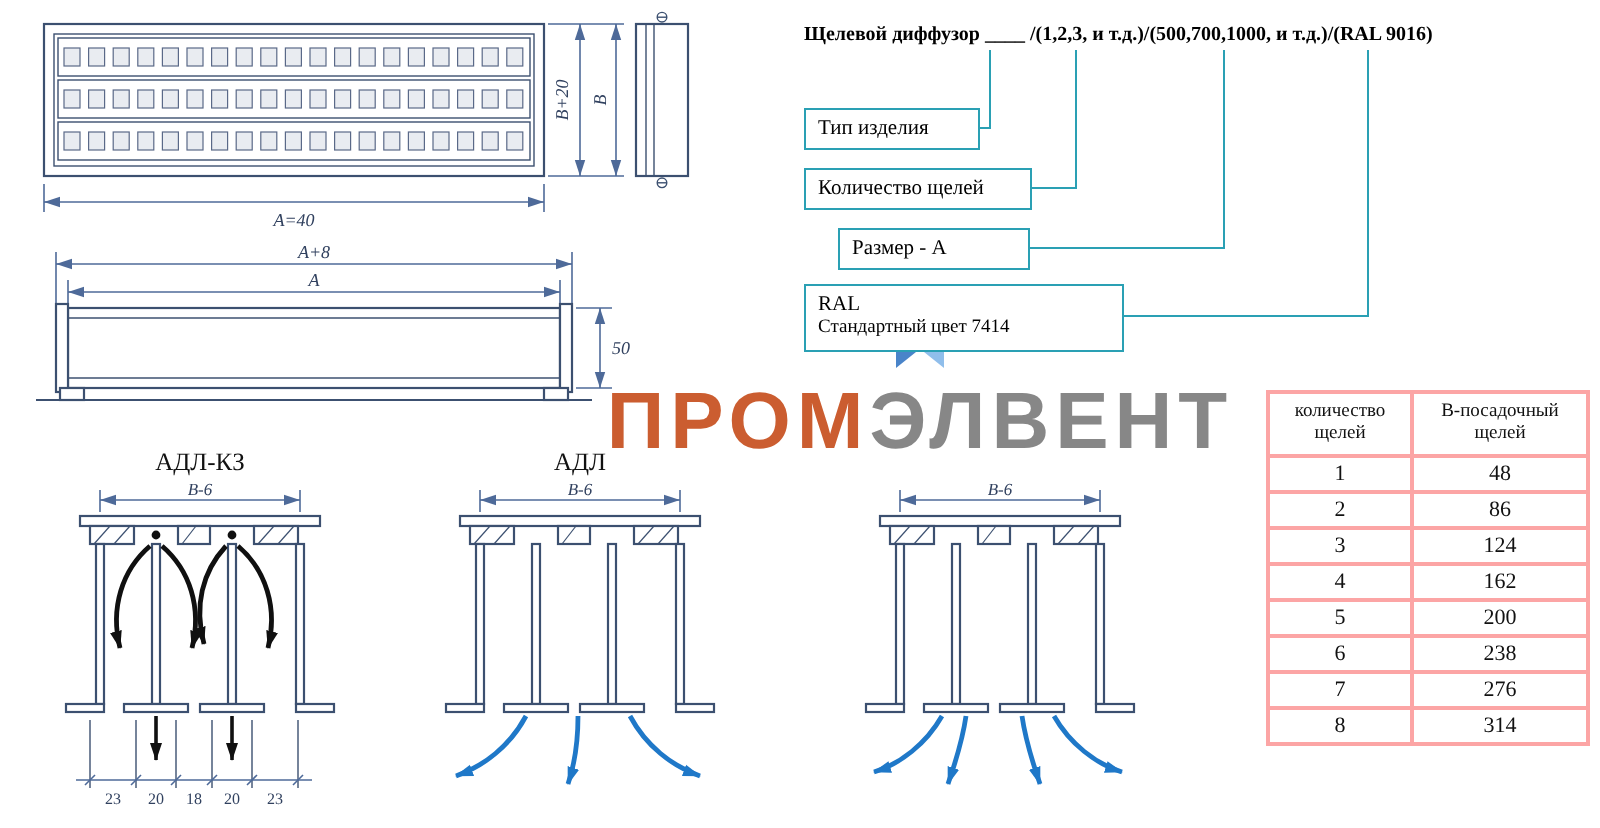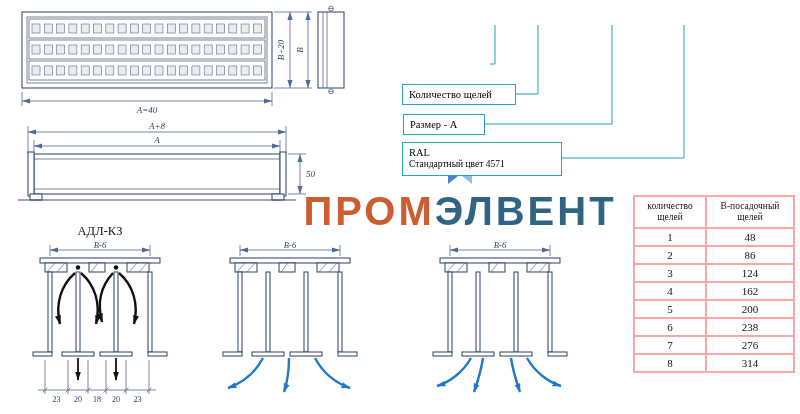--- a/index.html
+++ b/index.html
@@ -40,21 +40,21 @@
   .spec-table td { font-size: 11px; height: 18px; }
   .col-slots { width: 72px; }
   .col-size  { width: 88px; }
 
   .watermark { position: absolute; left: 278px; top: 156px; width: 364px; text-align: center;
                z-index: 0; opacity: 0.85; pointer-events: none;
                font-family: "Liberation Sans", sans-serif; }
   .wm-logo { display: block; margin: 0 auto 2px auto; }
   .wm-text { font-weight: bold; font-size: 40px; line-height: 1.05; letter-spacing: 3px; white-space: nowrap; }
   .wm-p1 { color: #c2410c; }
-  .wm-p2 { color: #0c4a6e; }
+  .wm-p2 { color: #737373; }
   .wm-tagline { margin-top: 3px; font-size: 9.5px; letter-spacing: 3.5px; color: #a7aeb8; text-transform: uppercase; white-space: nowrap; }
   .wm-hl { background: #85aede; color: #fff; padding: 1px 5px; border-radius: 2px; }
 </style>
 </head>
 <body>
 
 <div class="canvas">
 
   <div class="watermark">
     <svg class="wm-logo" width="40" height="32" viewBox="0 0 40 32">
@@ -186,20 +186,21 @@
     <rect class="drawf" x="260" y="74" width="12" height="6"></rect>
     <line class="draw" x1="6" y1="80" x2="284" y2="80"></line>
 
     <line class="dim" x1="276" y1="34" x2="294" y2="34"></line>
     <line class="dim" x1="276" y1="74" x2="294" y2="74"></line>
     <line class="dim" x1="288" y1="34" x2="288" y2="74" marker-start="url(#ap)" marker-end="url(#ap)"></line>
     <text class="dimtxt" x="294" y="57">50</text>
   </svg>
 
   <div class="sec-label" style="left:25px;top:224px;width:150px">АДЛ-КЗ</div>
+  <div class="sec-label" style="left:215px;top:224px;width:150px">АДЛ</div>
 
   <svg class="abs layer" style="left:25px;top:240px" width="150" height="172" viewBox="0 0 150 172">
     <defs>
       <marker id="mkzd" markerWidth="9" markerHeight="7" refX="8" refY="3" orient="auto-start-reverse" markerUnits="userSpaceOnUse">
         <path d="M0,0.4 L8,3 L0,5.6 Z" fill="#4e6a99"></path>
       </marker>
       <marker id="mkzb" markerWidth="10" markerHeight="8" refX="8.5" refY="3.5" orient="auto-start-reverse" markerUnits="userSpaceOnUse">
         <path d="M0,0.5 L9,3.5 L0,6.5 Z" fill="#101010"></path>
       </marker>
     </defs>
@@ -330,25 +331,27 @@
     <path class="flow" d="M102,118 C110,132 123,142 136,146" marker-end="url(#makf)"></path>
   </svg>
 
   <div class="right-panel">
     <svg class="connectors" width="396" height="182" viewBox="0 0 396 182">
       <path d="M95,15 V54 H90" stroke="#2aa0b4" fill="none" stroke-width="1"></path>
       <path d="M138,15 V84 H116" stroke="#2aa0b4" fill="none" stroke-width="1"></path>
       <path d="M212,15 V114 H84" stroke="#2aa0b4" fill="none" stroke-width="1"></path>
       <path d="M284,15 V148 H150" stroke="#2aa0b4" fill="none" stroke-width="1"></path>
     </svg>
+    <div class="designation">Щелевой диффузор ____ /(1,2,3, и т.д.)/(500,700,1000, и т.д.)/(RAL 9016)</div>
+    <div class="callout" style="left:2px;top:44px;width:88px;height:21px">Тип изделия</div>
     <div class="callout" style="left:2px;top:74px;width:114px;height:21px">Количество щелей</div>
-    <div class="callout" style="left:3px;top:104px;width:82px;height:21px">Размер - А</div>
+    <div class="callout" style="left:19px;top:104px;width:96px;height:21px">Размер - А</div>
     <div class="callout" style="left:2px;top:132px;width:160px;height:34px">
       <div>RAL</div>
-      <div class="sub">Стандартный цвет 4571</div>
+      <div class="sub">Стандартный цвет 7414</div>
     </div>
   </div>
 
   <table class="spec-table">
     <thead>
       <tr>
         <th class="col-slots">количество
 щелей</th>
         <th class="col-size">В-посадочный
 щелей</th>

